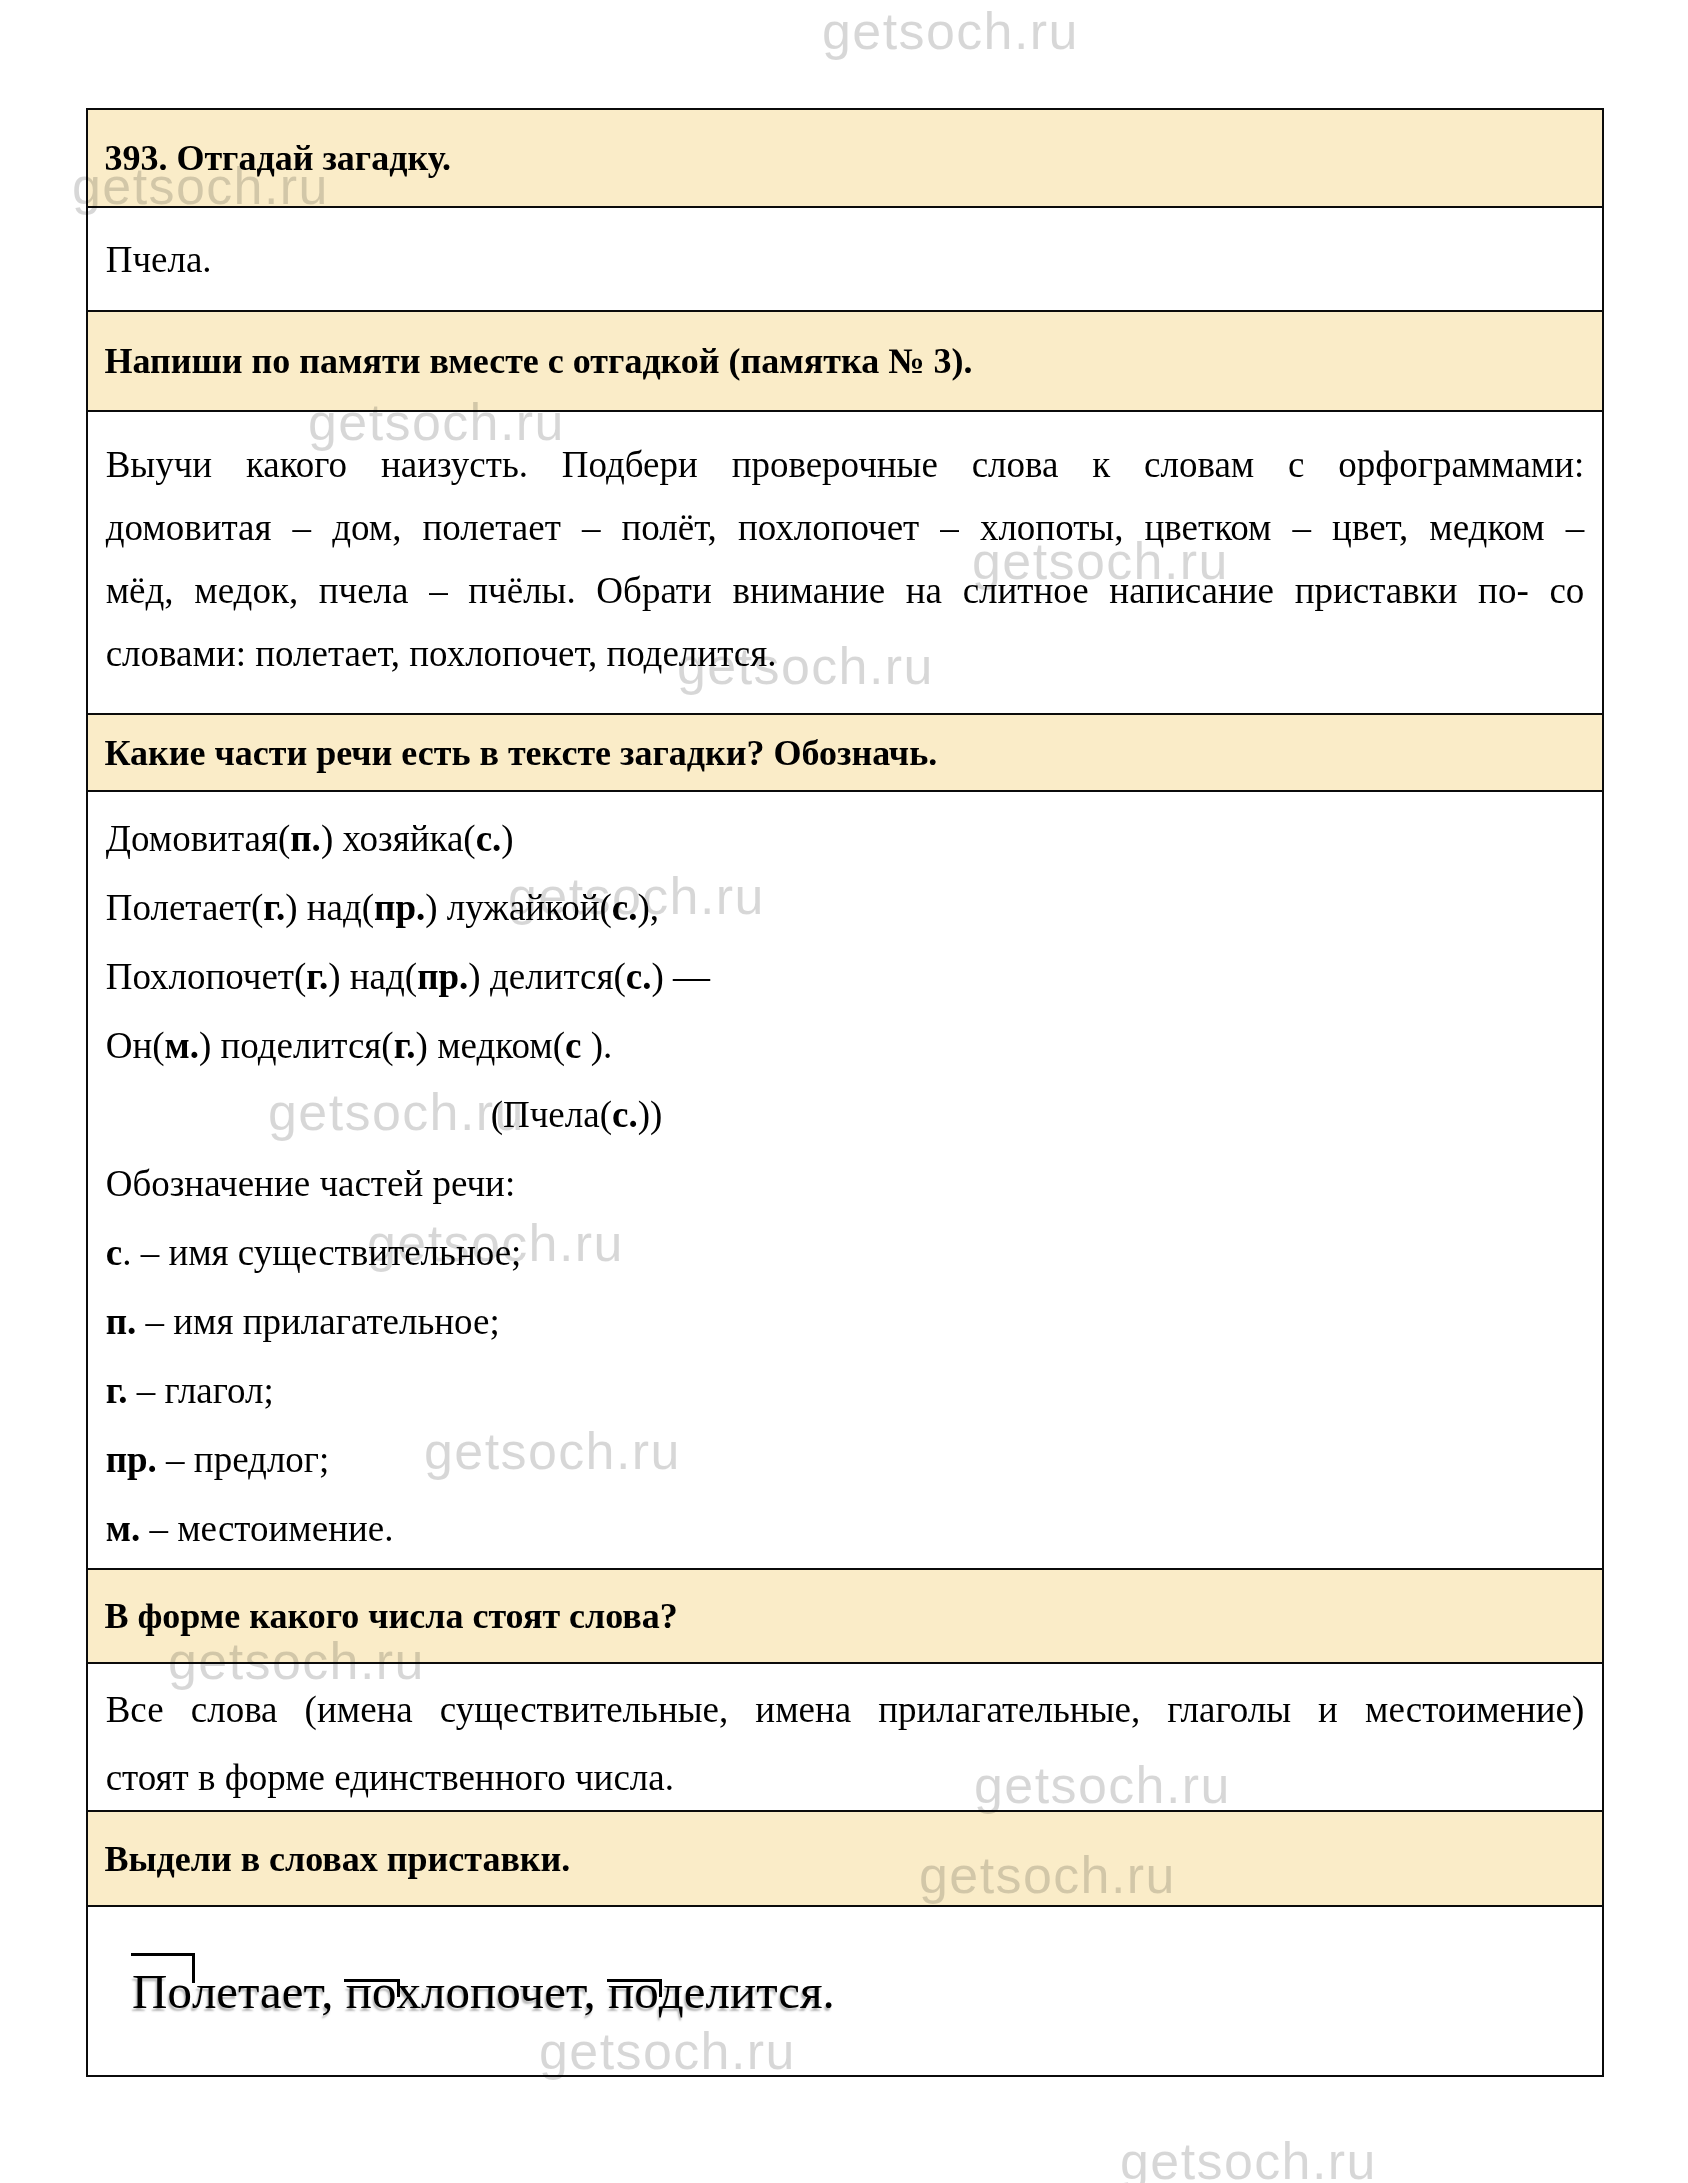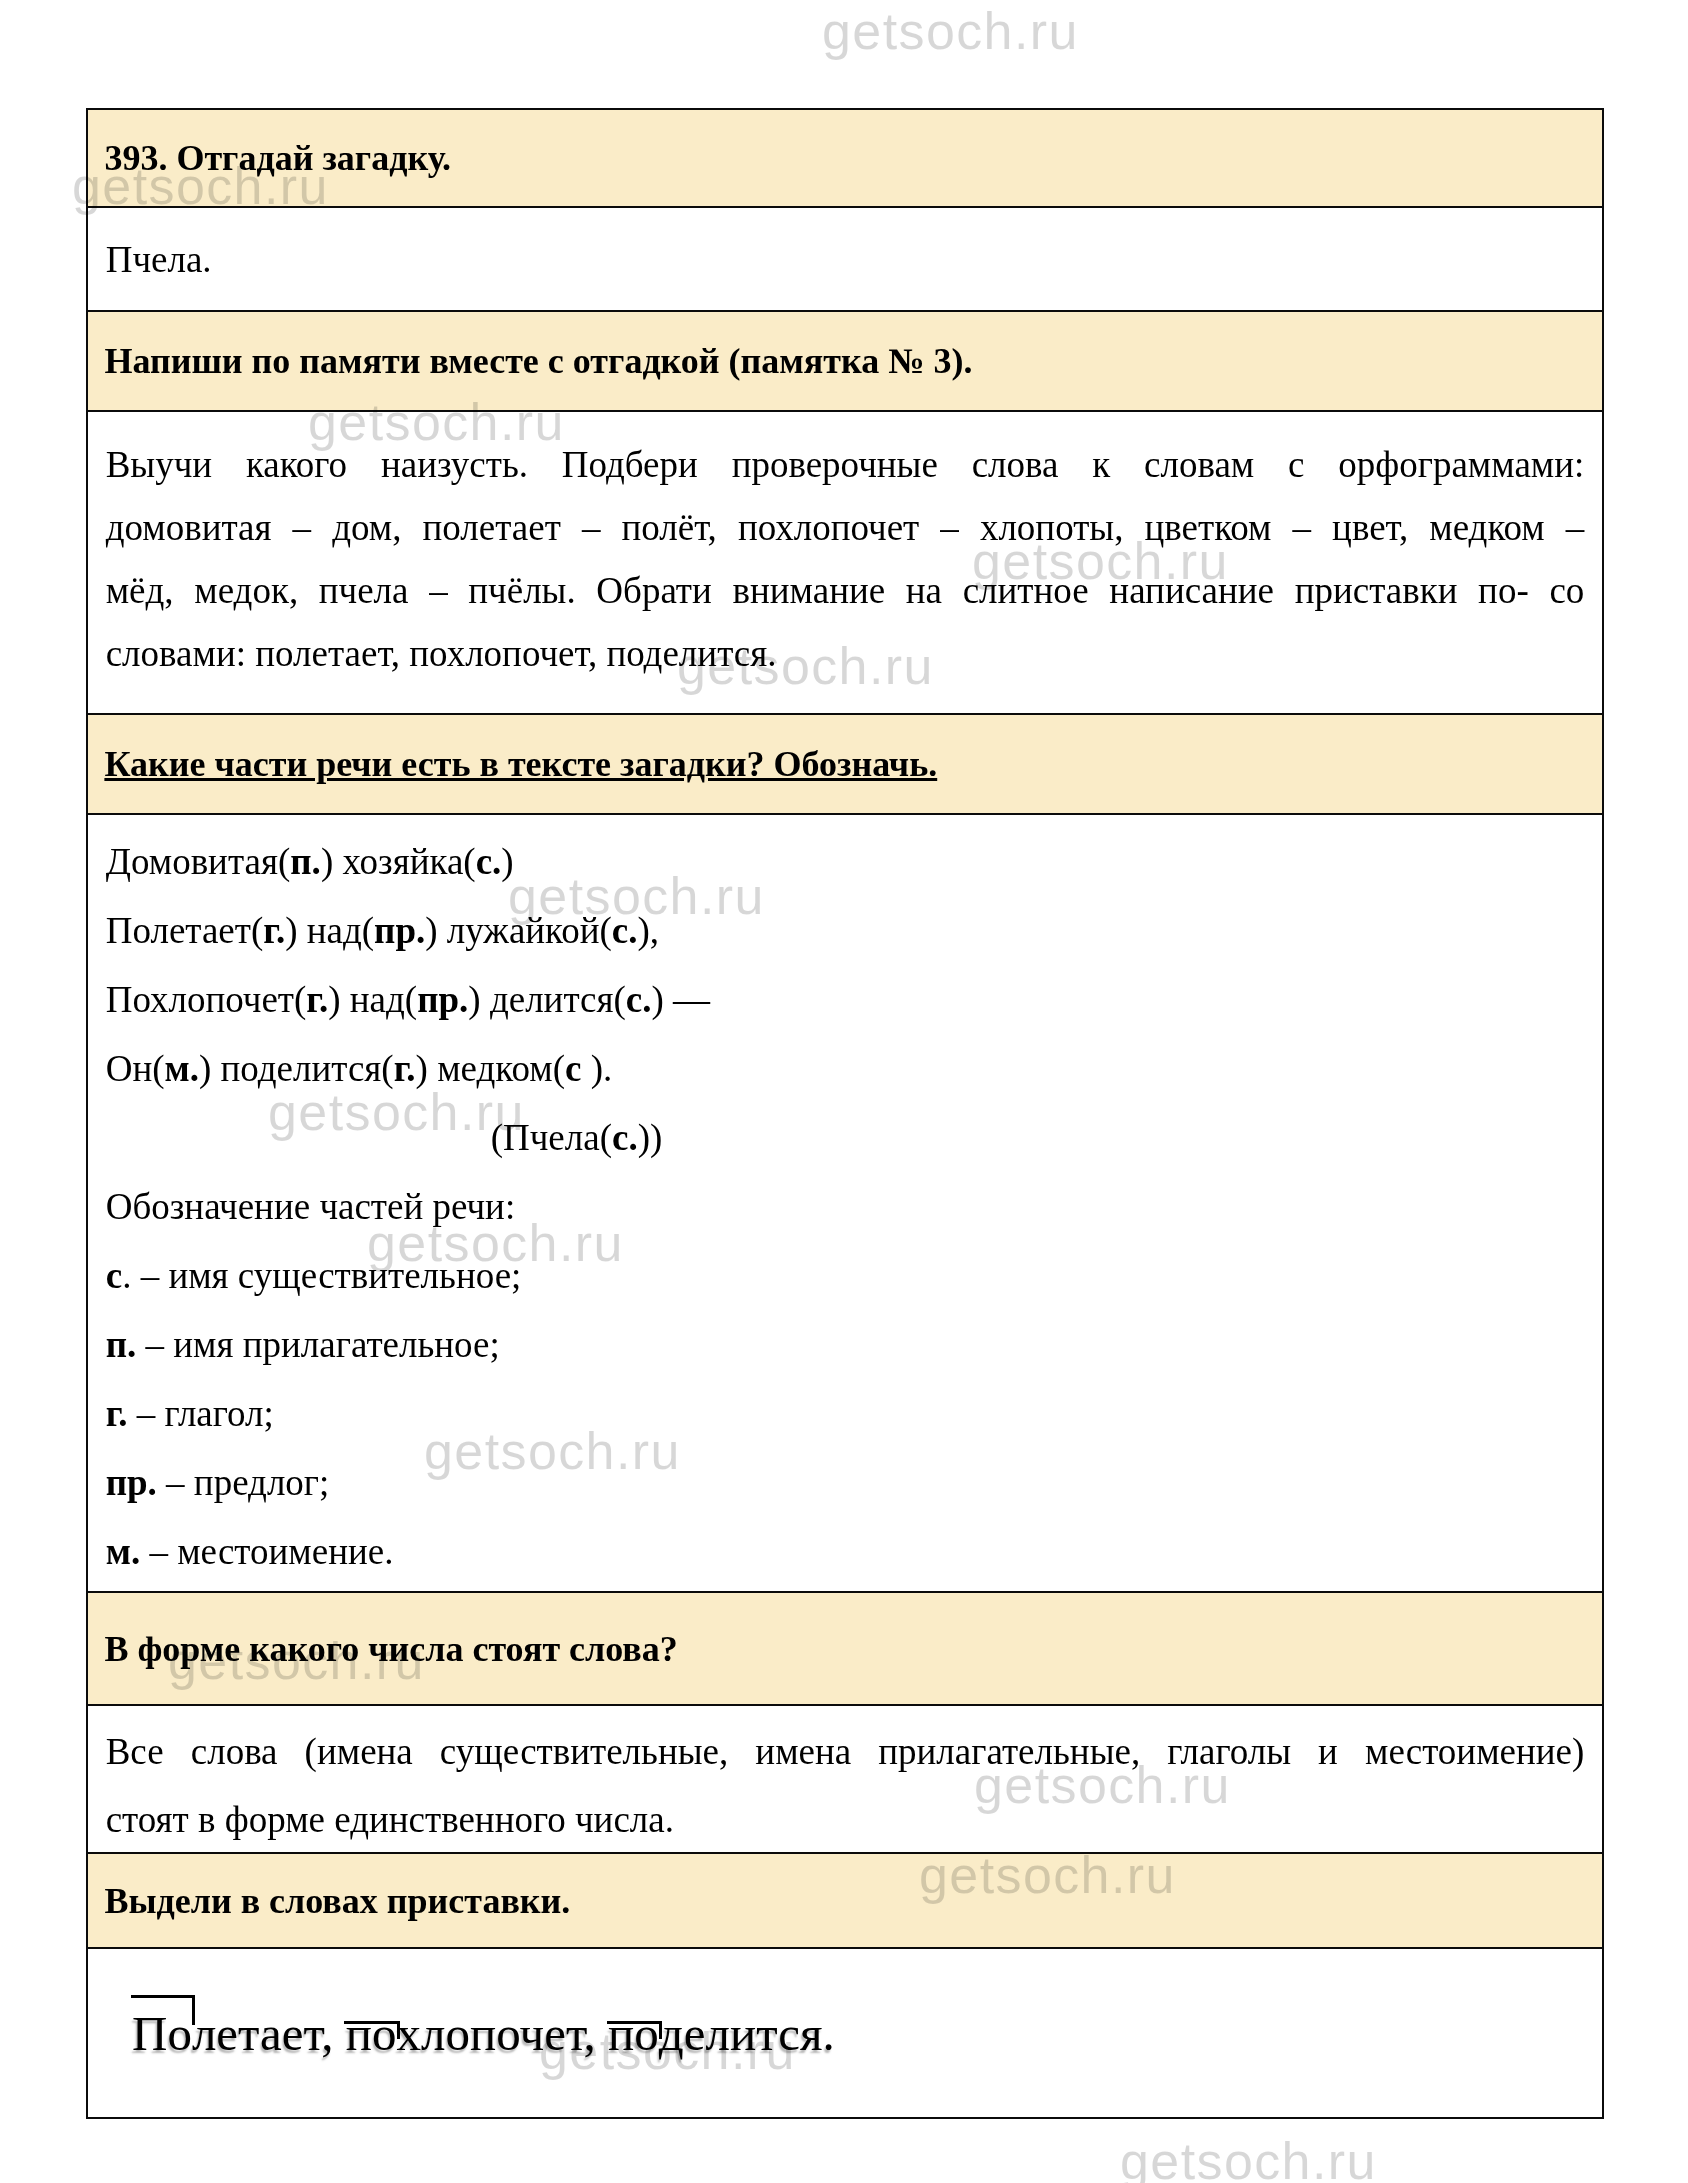--- a/index.html
+++ b/index.html
@@ -57,23 +57,23 @@
   .just{
     text-align:justify;
     text-align-last:justify;
   }
   .b{font-weight:bold;}
   
   #r1{height:98px;}
   #r2{height:104px;display:flex;align-items:center;font-size:37px;}
   #r3{height:100px;}
   #r4{height:303px;padding-top:20.5px;line-height:63px;}
-  #r5{height:100px;text-decoration:underline;}
+  #r5{height:77px;}
   #r6{height:778px;padding-top:12.3px;line-height:69px;}
-  #r7{height:113px;}
+  #r7{height:94px;}
   #r8{height:148px;padding-top:12.3px;line-height:68px;}
   #r9{height:95px;}
   #r10{height:168px;display:flex;align-items:center;padding-left:44px;}
   .pchela-line{padding-left:385px;}
   
   .prefix-line{
     font-size:49px;
     white-space:nowrap;
     text-shadow:-1.4px 3.4px 2px rgba(125,125,125,0.55);
   }

